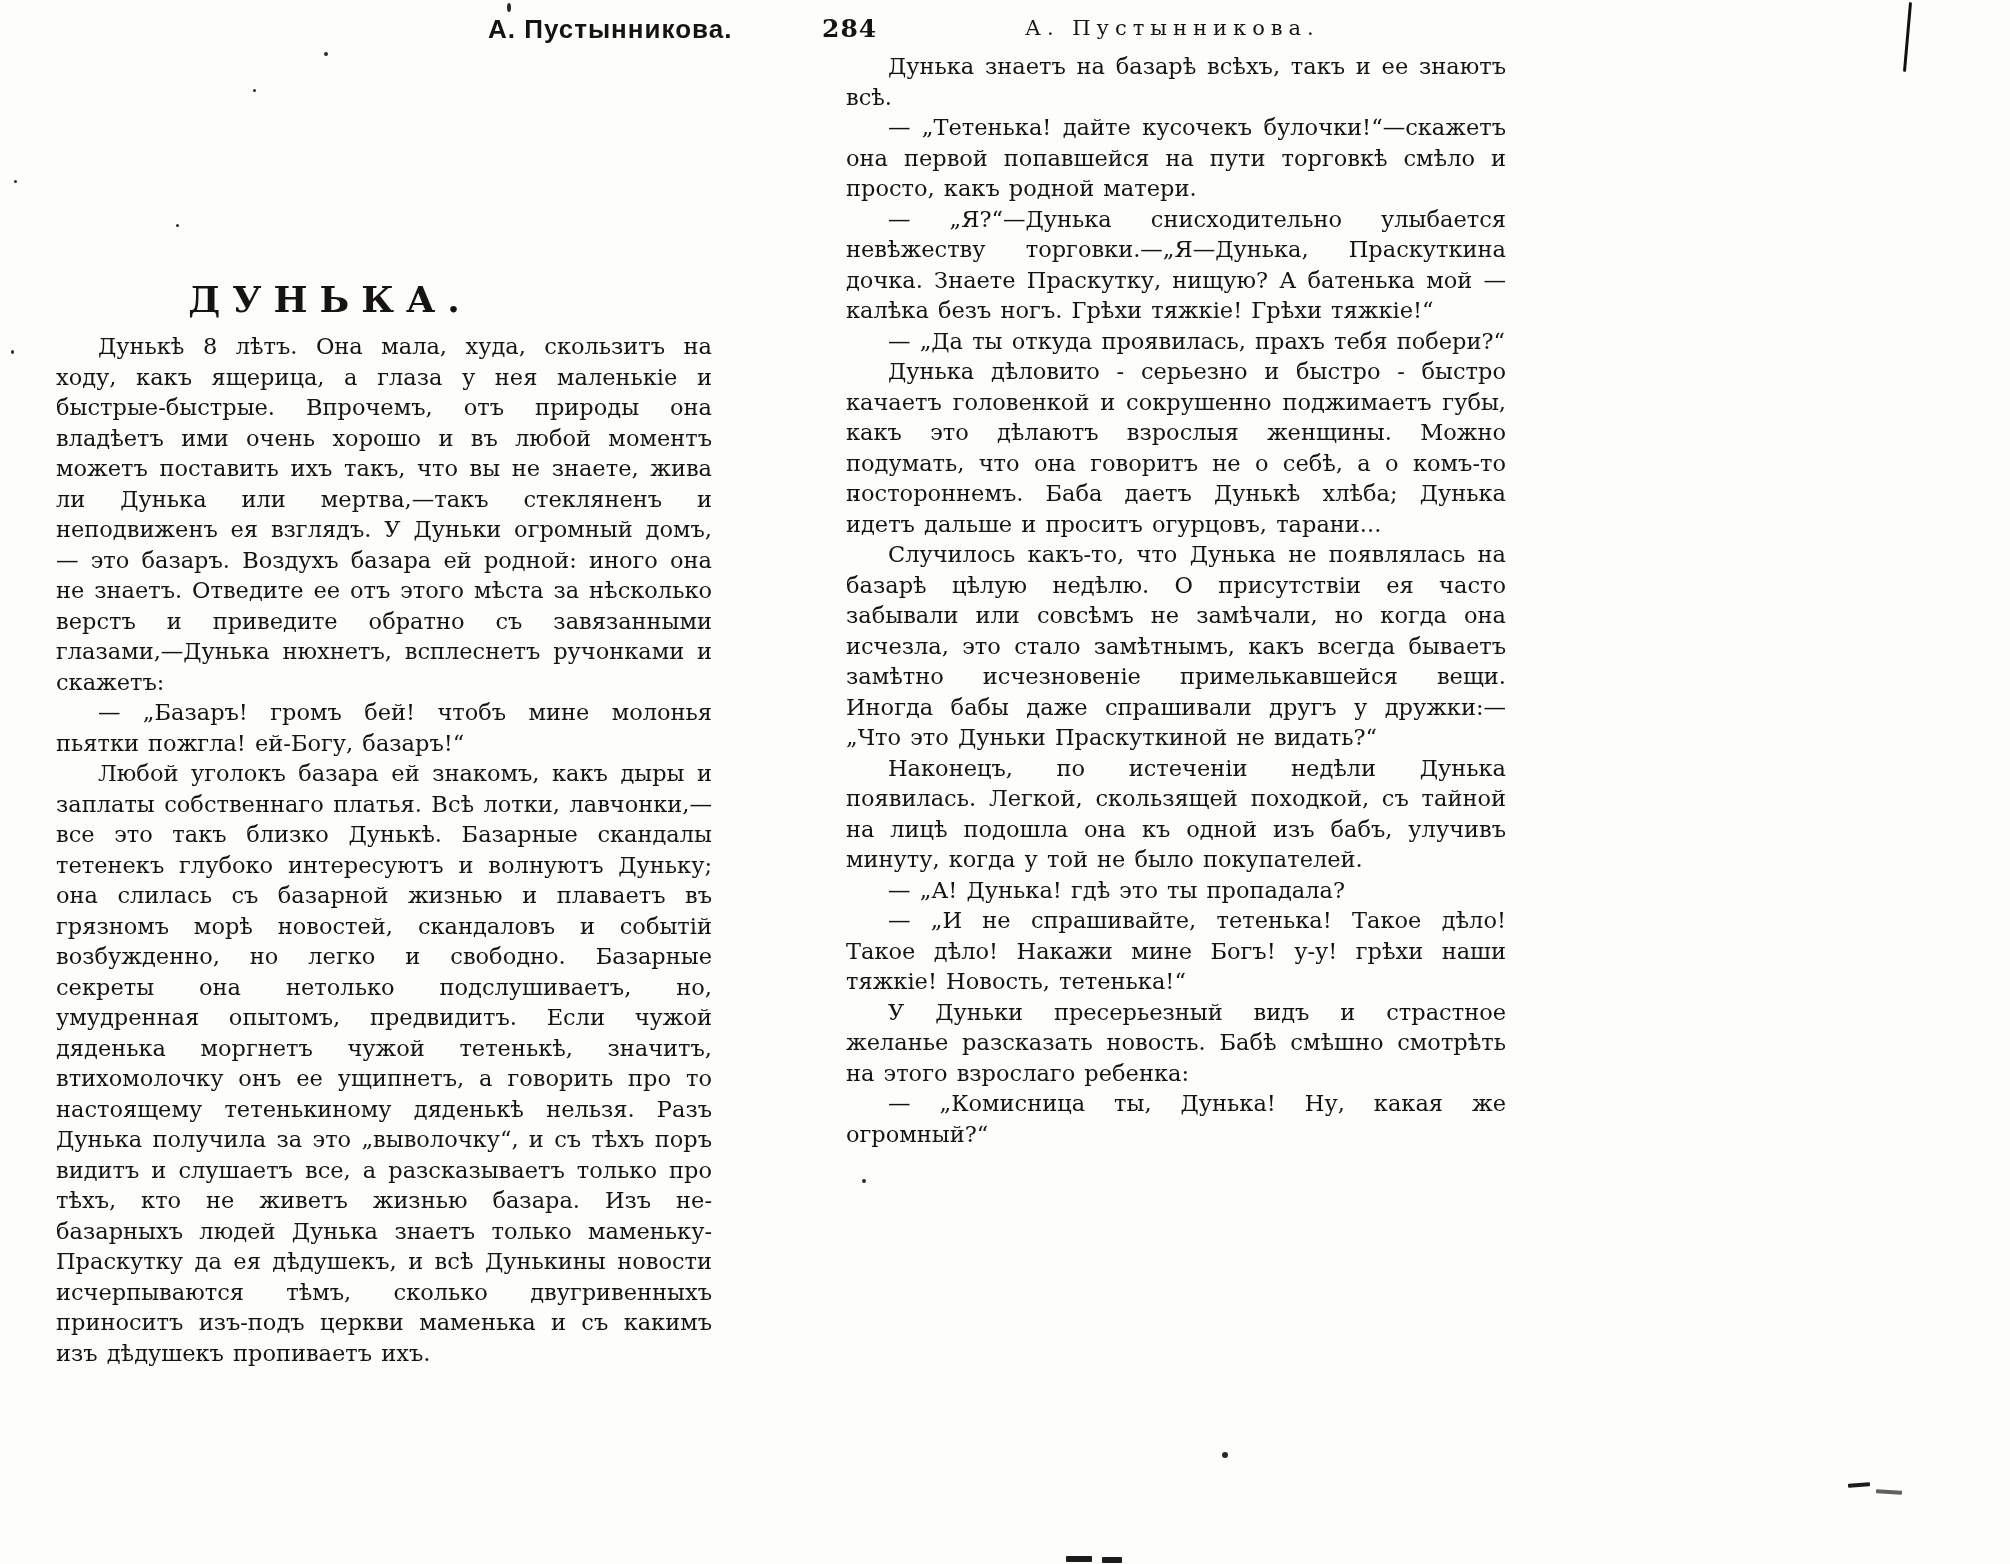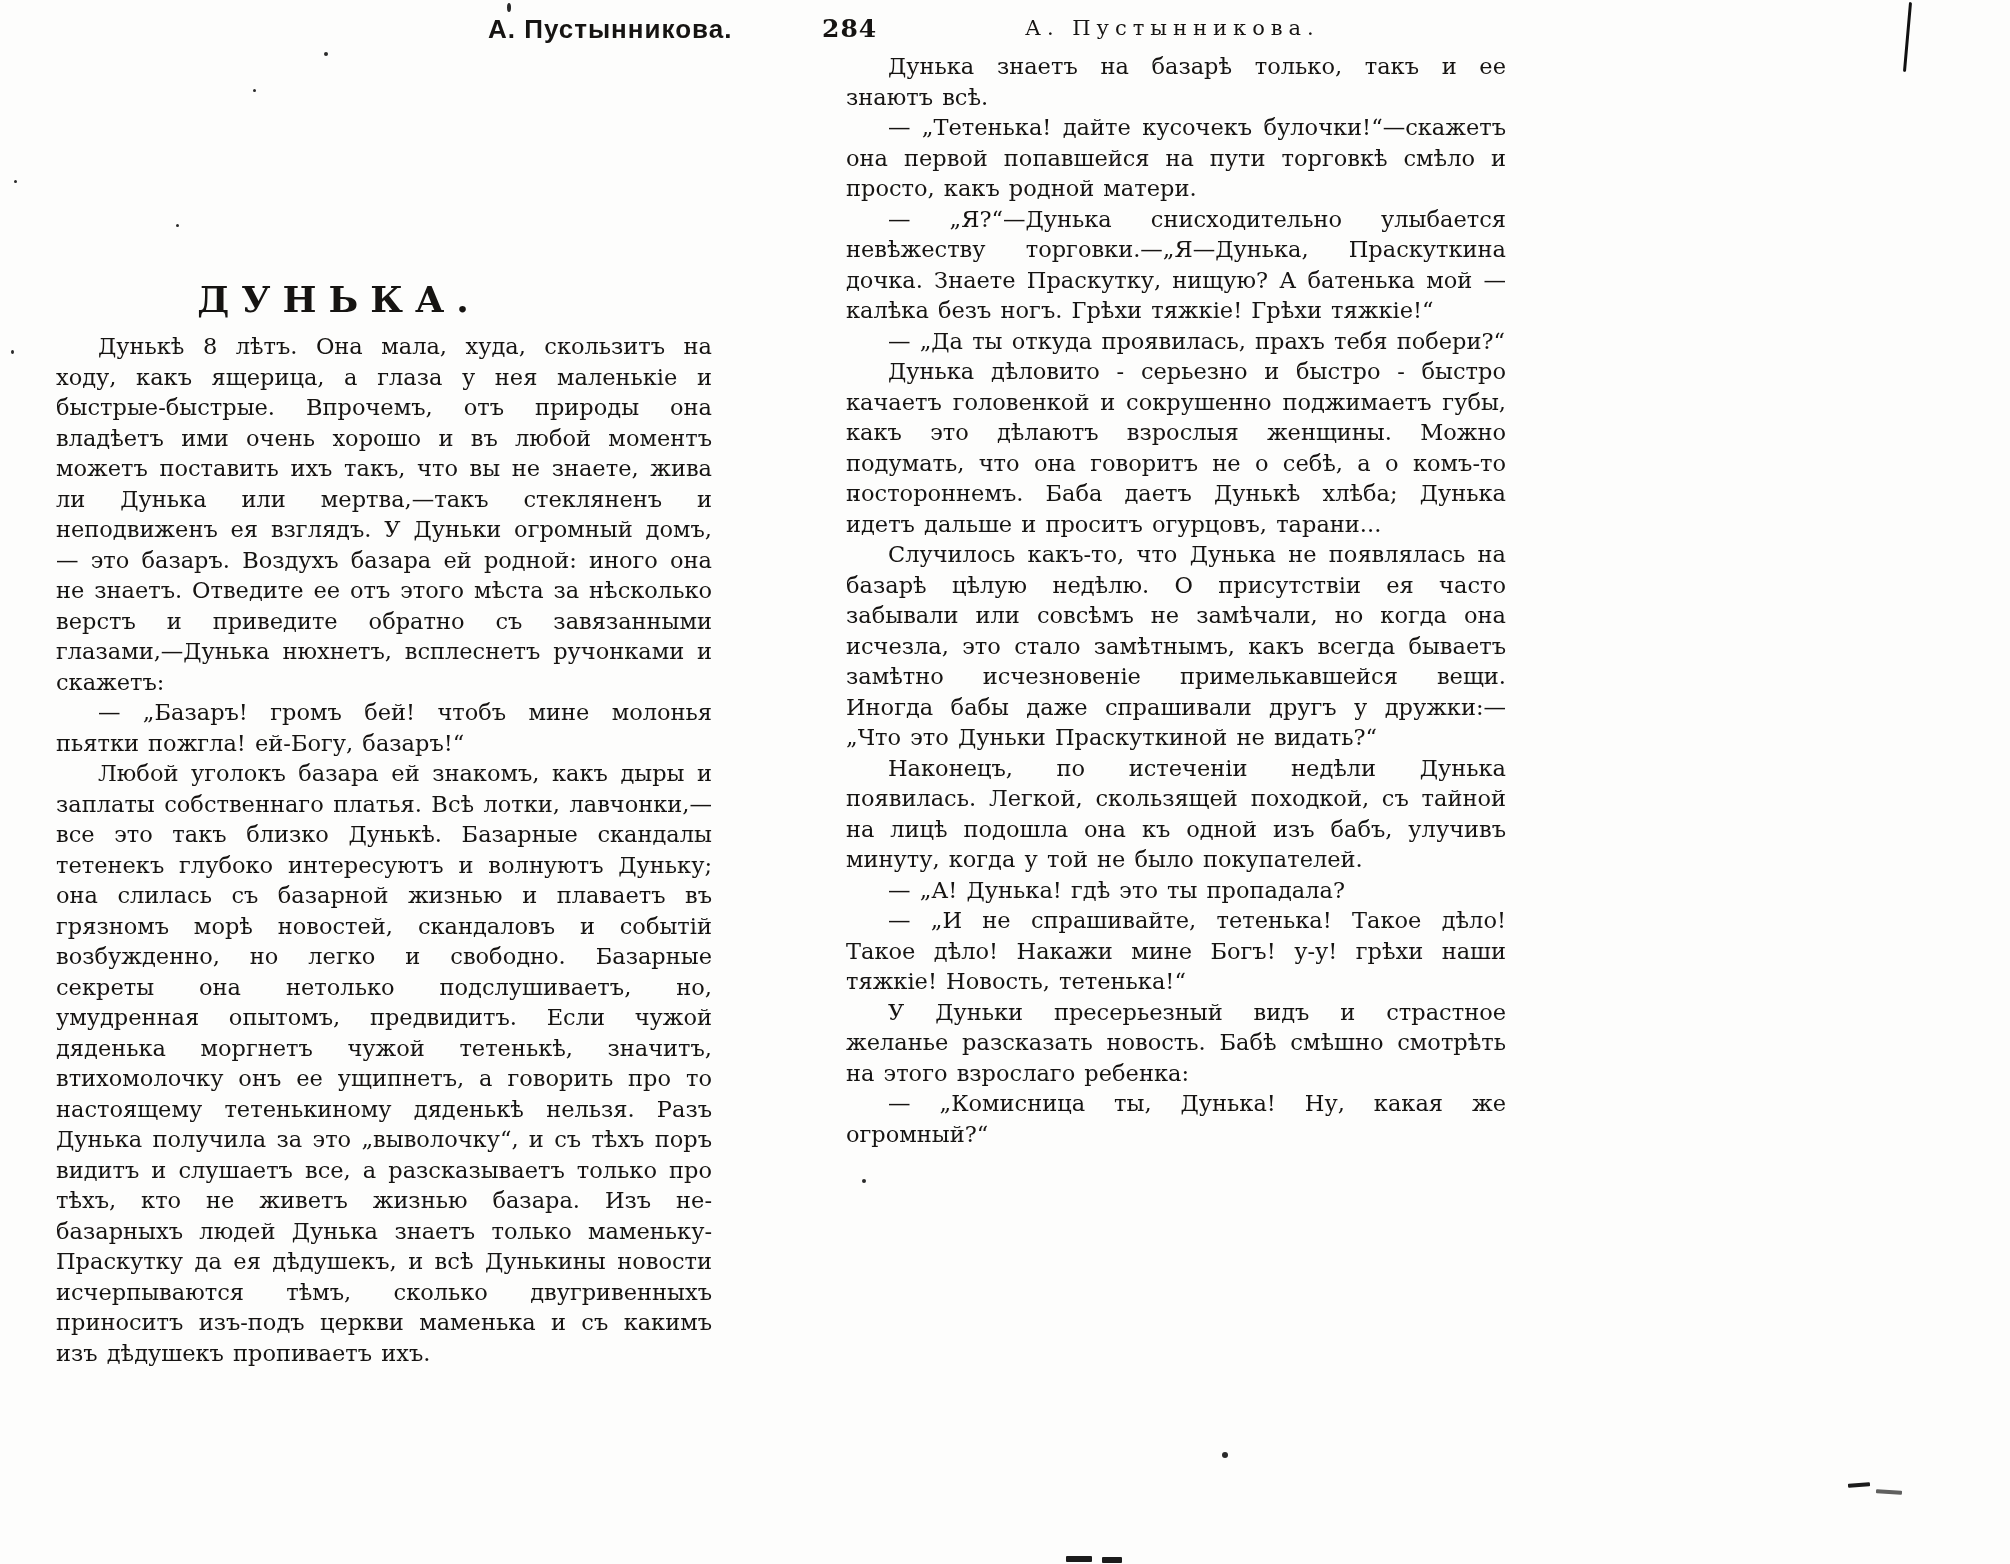--- a/index.html
+++ b/index.html
@@ -53,21 +53,20 @@
   .title {
     position: absolute;
     left: 0;
     top: 278px;
     width: 660px;
     margin: 0;
     text-align: center;
     font-size: 36px;
     font-weight: bold;
     letter-spacing: 12px;
-    padding-left: 9px;
   }
   .body-block {
     position: absolute;
     text-align: justify;
     font-size: 22.5px;
     line-height: 30.5px;
     word-spacing: 2px;
   }
   .page.left  .body-block { left: 56px;  top: 331px; width: 656px; }
   .page.right .body-block { left: 66px;  top: 51px;  width: 660px; }
@@ -109,21 +108,21 @@
       <p>Дунькѣ 8 лѣтъ. Она мала, худа, скользитъ на ходу, какъ ящерица, а глаза у нея маленькіе и быстрые-быстрые. Впрочемъ, отъ природы она владѣетъ ими очень хорошо и въ любой моментъ можетъ поставить ихъ такъ, что вы не знаете, жива ли Дунька или мертва,—такъ стекляненъ и неподвиженъ ея взглядъ. У Дуньки огромный домъ, — это базаръ. Воздухъ базара ей родной: иного она не знаетъ. Отведите ее отъ этого мѣста за нѣсколько верстъ и приведите обратно съ завязанными глазами,—Дунька нюхнетъ, всплеснетъ ручонками и скажетъ:</p>
       <p>— „Базаръ! громъ бей! чтобъ мине молонья пьятки пожгла! ей-Богу, базаръ!“</p>
       <p>Любой уголокъ базара ей знакомъ, какъ дыры и заплаты собственнаго платья. Всѣ лотки, лавчонки,—все это такъ близко Дунькѣ. Базарные скандалы тетенекъ глубоко интересуютъ и волнуютъ Дуньку; она слилась съ базарной жизнью и плаваетъ въ грязномъ морѣ новостей, скандаловъ и событій возбужденно, но легко и свободно. Базарные секреты она нетолько подслушиваетъ, но, умудренная опытомъ, предвидитъ. Если чужой дяденька моргнетъ чужой тетенькѣ, значитъ, втихомолочку онъ ее ущипнетъ, а говорить про то настоящему тетенькиному дяденькѣ нельзя. Разъ Дунька получила за это „выволочку“, и съ тѣхъ поръ видитъ и слушаетъ все, а разсказываетъ только про тѣхъ, кто не живетъ жизнью базара. Изъ не-базарныхъ людей Дунька знаетъ только маменьку-Праскутку да ея дѣдушекъ, и всѣ Дунькины новости исчерпываются тѣмъ, сколько двугривенныхъ приноситъ изъ-подъ церкви маменька и съ какимъ изъ дѣдушекъ пропиваетъ ихъ.</p>
     </div>
   </section>
 
   <section class="page right">
     <div class="pagenum">284</div>
     <div class="running-head right-head">А. Пустынникова.</div>
     <div class="body-block">
-      <p>Дунька знаетъ на базарѣ только, такъ и ее знаютъ всѣ.</p>
+      <p>Дунька знаетъ на базарѣ всѣхъ, такъ и ее знаютъ всѣ.</p>
       <p>— „Тетенька! дайте кусочекъ булочки!“—скажетъ она первой попавшейся на пути торговкѣ смѣло и просто, какъ родной матери.</p>
       <p>— „Я?“—Дунька снисходительно улыбается невѣжеству торговки.—„Я—Дунька, Праскуткина дочка. Знаете Праскутку, нищую? А батенька мой — калѣка безъ ногъ. Грѣхи тяжкіе! Грѣхи тяжкіе!“</p>
       <p>— „Да ты откуда проявилась, прахъ тебя побери?“</p>
       <p>Дунька дѣловито - серьезно и быстро - быстро качаетъ головенкой и сокрушенно поджимаетъ губы, какъ это дѣлаютъ взрослыя женщины. Можно подумать, что она говоритъ не о себѣ, а о комъ-то постороннемъ. Баба даетъ Дунькѣ хлѣба; Дунька идетъ дальше и проситъ огурцовъ, тарани...</p>
       <p>Случилось какъ-то, что Дунька не появлялась на базарѣ цѣлую недѣлю. О присутствіи ея часто забывали или совсѣмъ не замѣчали, но когда она исчезла, это стало замѣтнымъ, какъ всегда бываетъ замѣтно исчезновеніе примелькавшейся вещи. Иногда бабы даже спрашивали другъ у дружки:—„Что это Дуньки Праскуткиной не видать?“</p>
       <p>Наконецъ, по истеченіи недѣли Дунька появилась. Легкой, скользящей походкой, съ тайной на лицѣ подошла она къ одной изъ бабъ, улучивъ минуту, когда у той не было покупателей.</p>
       <p>— „А! Дунька! гдѣ это ты пропадала?</p>
       <p>— „И не спрашивайте, тетенька! Такое дѣло! Такое дѣло! Накажи мине Богъ! у-у! грѣхи наши тяжкіе! Новость, тетенька!“</p>
       <p>У Дуньки пресерьезный видъ и страстное желанье разсказать новость. Бабѣ смѣшно смотрѣть на этого взрослаго ребенка:</p>
       <p>— „Комисница ты, Дунька! Ну, какая же огромный?“</p>

